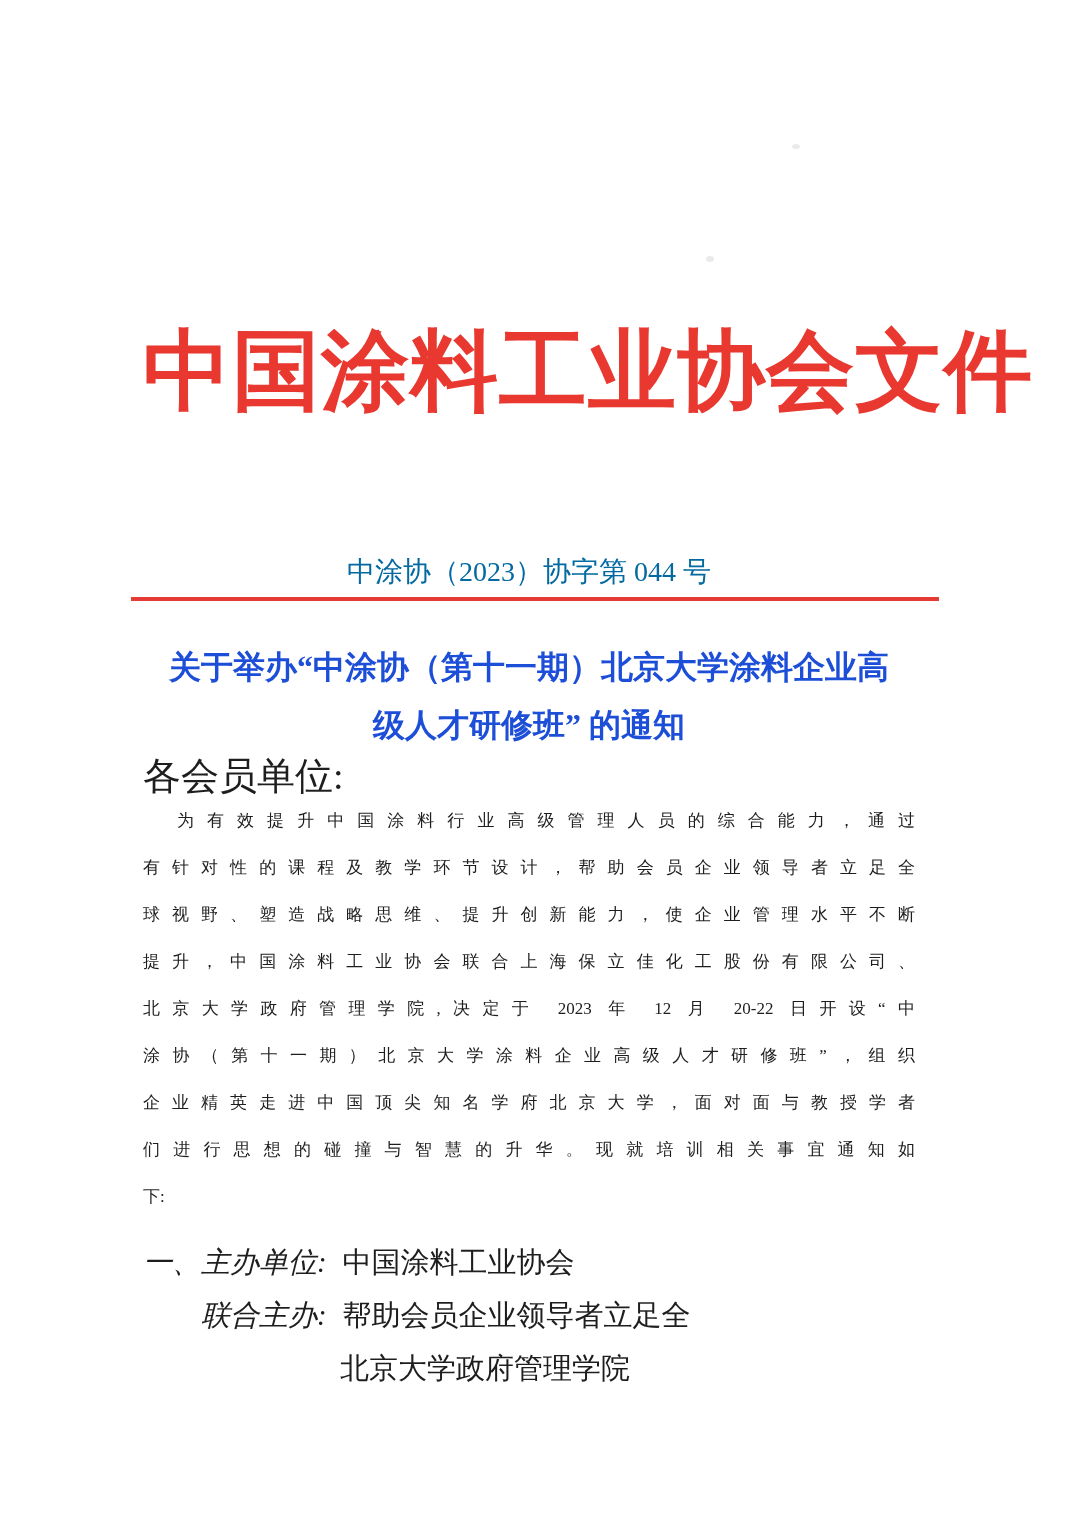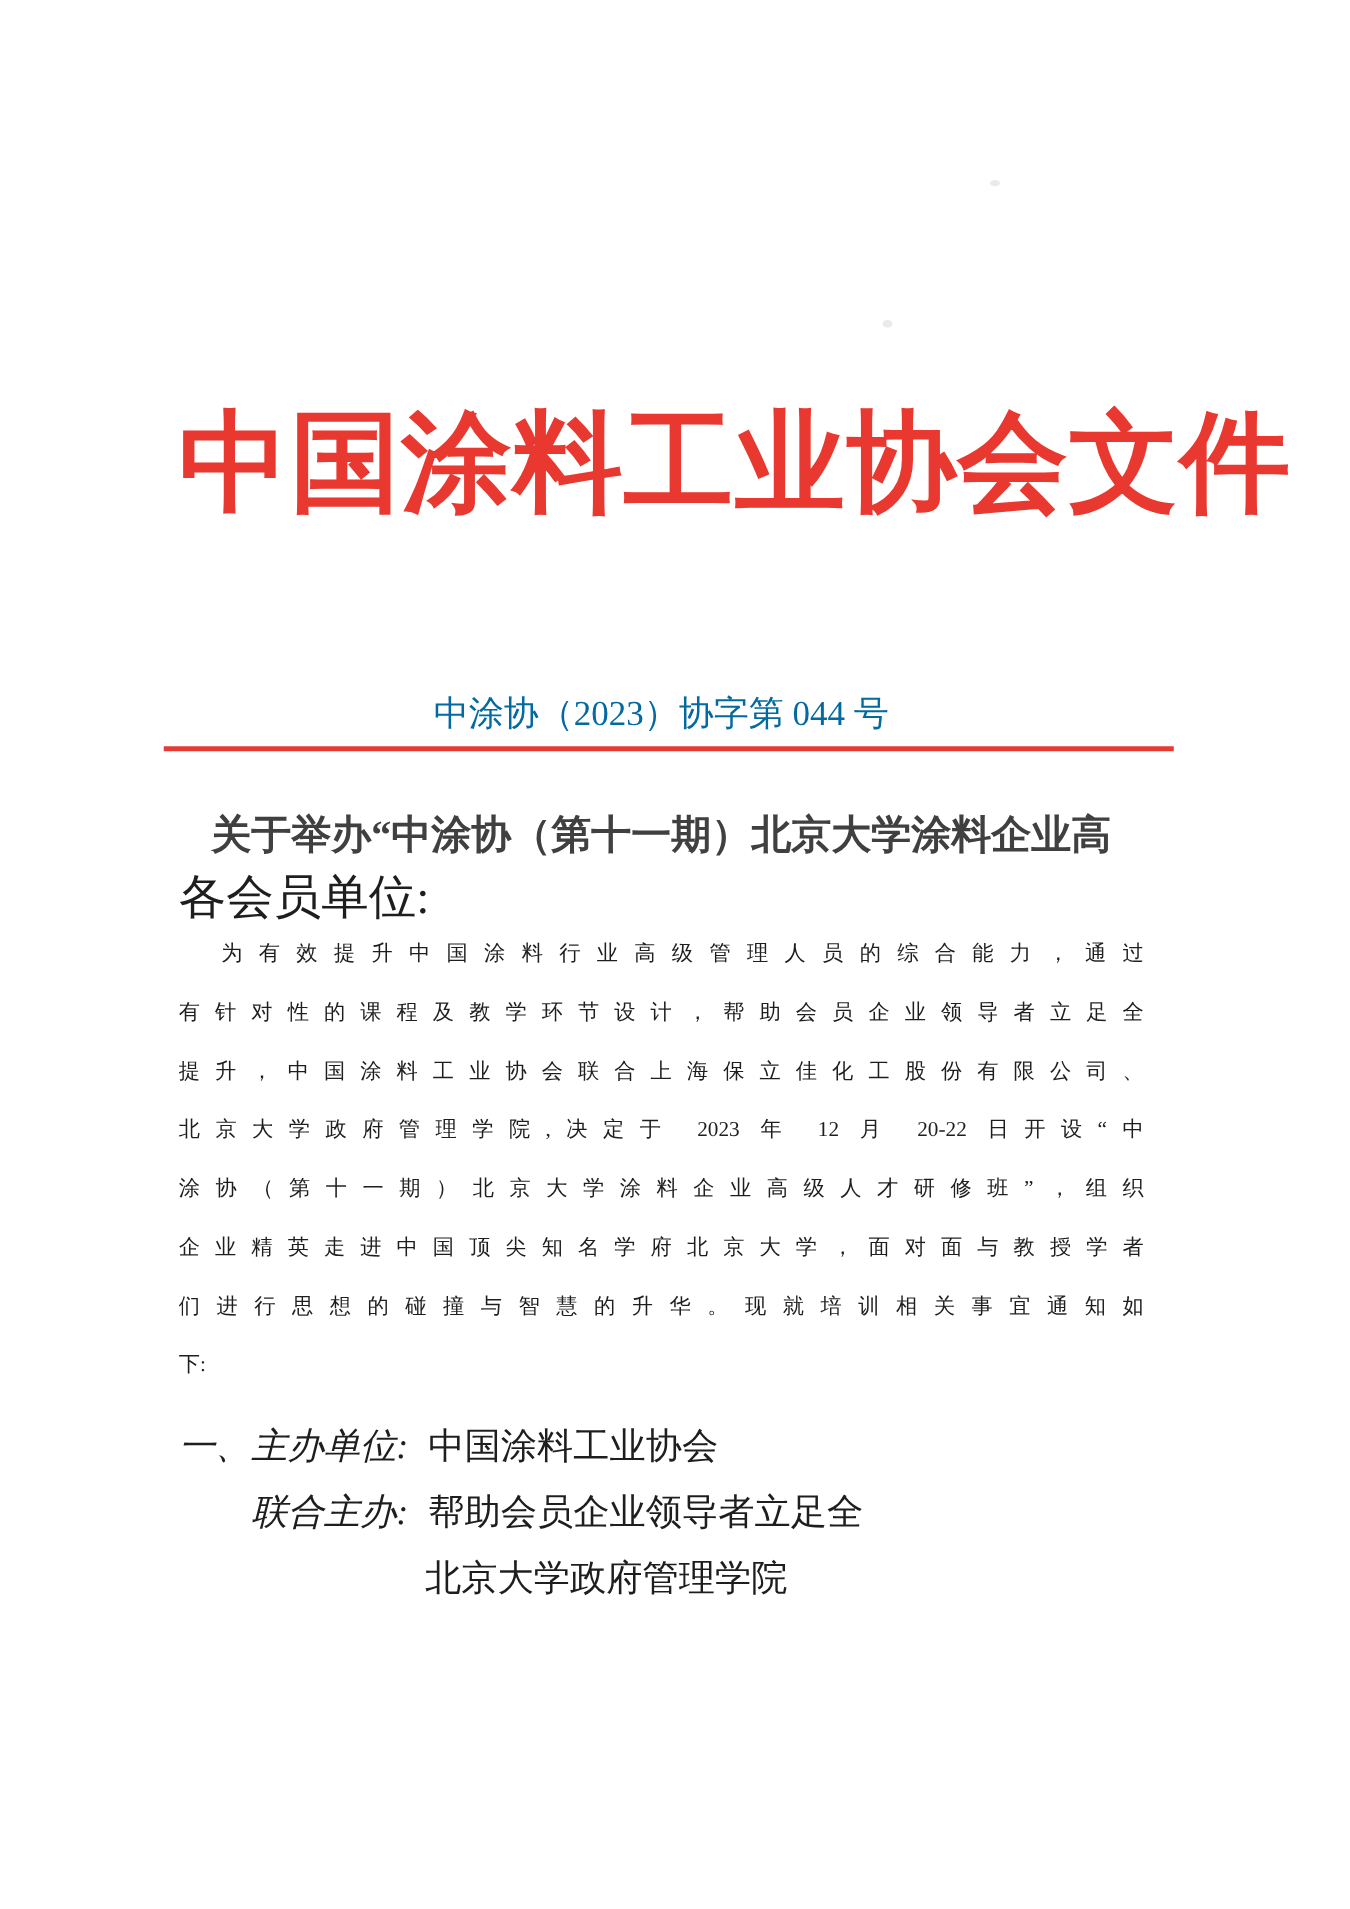--- a/index.html
+++ b/index.html
@@ -43,21 +43,21 @@
     height: 4px;
     background: #e63a34;
   }
   .notice-title {
     margin-top: 37px;
     font-size: 32px;
     font-weight: bold;
     line-height: 58px;
     text-align: center;
     white-space: nowrap;
-    color: #404040;
+    color: #1d4ed8;
   }
   .salutation {
     margin-top: 1px;
     font-size: 38px;
     line-height: 42px;
     text-align: left;
   }
   .para { margin-top: 0; }
   .bline {
     font-size: 17px;
@@ -100,27 +100,29 @@
   <div class="content">
 
     <div class="org-header">中国涂料工业协会文件</div>
 
     <div class="doc-number">中涂协（2023）协字第 044 号</div>
 
     <div class="red-divider"></div>
 
     <div class="notice-title">
       <div>关于举办“中涂协（第十一期）北京大学涂料企业高</div>
+      <div>级人才研修班” 的通知</div>
     </div>
 
     <div class="salutation">各会员单位:</div>
 
     <div class="para">
       <div class="bline first">为有效提升中国涂料行业高级管理人员的综合能力，通过</div>
       <div class="bline">有针对性的课程及教学环节设计，帮助会员企业领导者立足全</div>
+      <div class="bline">球视野、塑造战略思维、提升创新能力，使企业管理水平不断</div>
       <div class="bline">提升，中国涂料工业协会联合上海保立佳化工股份有限公司、</div>
       <div class="bline">北京大学政府管理学院,决定于 2023 年 12 月 20-22 日开设“中</div>
       <div class="bline">涂协（第十一期）北京大学涂料企业高级人才研修班”，组织</div>
       <div class="bline">企业精英走进中国顶尖知名学府北京大学，面对面与教授学者</div>
       <div class="bline">们进行思想的碰撞与智慧的升华。现就培训相关事宜通知如</div>
       <div class="bline last">下:</div>
     </div>
 
     <div class="list">
       <div class="list-line">

